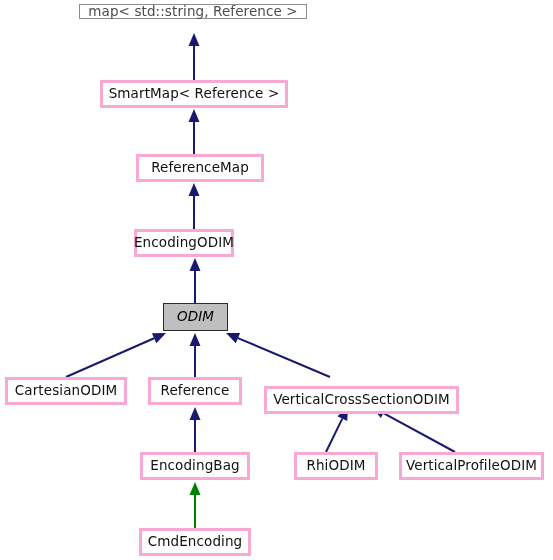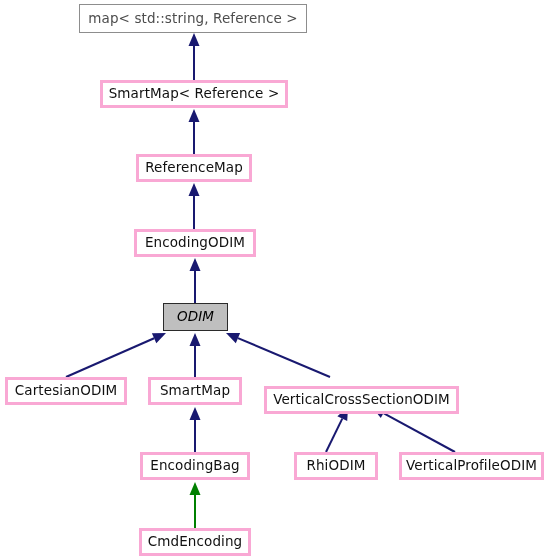--- a/index.html
+++ b/index.html
@@ -102,40 +102,40 @@
         <line x1="455" y1="452" x2="383.42839203439445" y2="413.1961161632259" stroke="#191970" stroke-width="2"></line>
         <polygon points="372,407 386.04982579575926,408.36102722559747 380.80695827302964,418.0312051008543" fill="#191970"></polygon>
       </g>
       <g>
         <line x1="195" y1="528" x2="195" y2="495" stroke="#008000" stroke-width="2"></line>
         <polygon points="195,482 200.5,495 189.5,495" fill="#008000"></polygon>
       </g>
     </svg>
 
   <div id="node-layer">
-      <div class="node external" style="left: 79px; top: 4px; width: 228px; height: 29px;">
+      <div class="node external" style="left: 79px; top: 4px; width: 228px; height: 15px;">
         <span class="label">map&lt; std::string, Reference &gt;</span>
       </div>
       <div class="node" style="left: 100px; top: 80px; width: 188px; height: 28px;">
         <span class="label">SmartMap&lt; Reference &gt;</span>
       </div>
-      <div class="node" style="left: 136px; top: 154px; width: 116px; height: 28px;">
+      <div class="node" style="left: 136px; top: 154px; width: 128px; height: 28px;">
         <span class="label">ReferenceMap</span>
       </div>
-      <div class="node" style="left: 134px; top: 229px; width: 122px; height: 28px;">
+      <div class="node" style="left: 134px; top: 229px; width: 100px; height: 28px;">
         <span class="label">EncodingODIM</span>
       </div>
       <div class="node current" style="left: 163px; top: 303px; width: 65px; height: 28px;">
         <span class="label">ODIM</span>
       </div>
       <div class="node" style="left: 5px; top: 377px; width: 122px; height: 28px; text-align: right;">
         <span class="label">CartesianODIM</span>
       </div>
       <div class="node" style="left: 148px; top: 377px; width: 94px; height: 28px;">
-        <span class="label">SmartMap</span>
+        <span class="label">Reference</span>
       </div>
       <div class="node" style="left: 264px; top: 386px; width: 195px; height: 28px;">
         <span class="label">VerticalCrossSectionODIM</span>
       </div>
       <div class="node" style="left: 140px; top: 452px; width: 110px; height: 28px;">
         <span class="label">EncodingBag</span>
       </div>
       <div class="node" style="left: 294px; top: 452px; width: 84px; height: 28px;">
         <span class="label">RhiODIM</span>
       </div>

